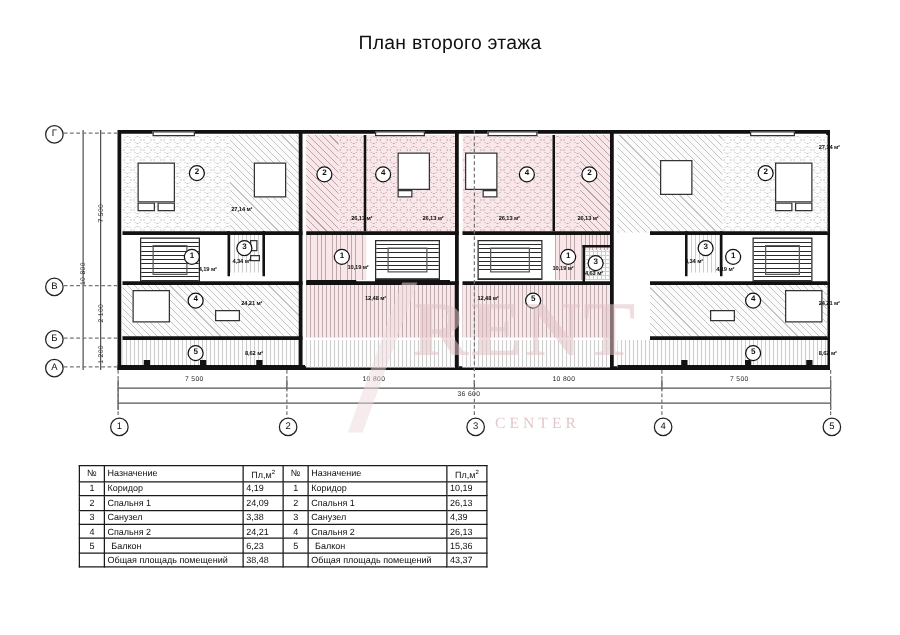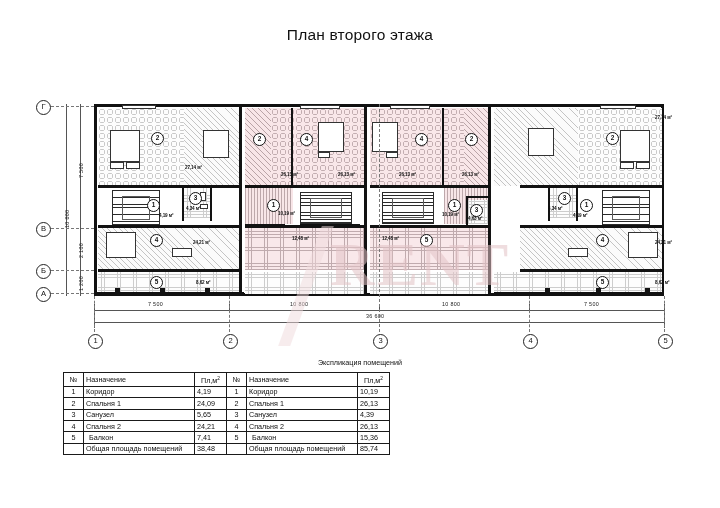--- a/index.html
+++ b/index.html
@@ -337,23 +337,23 @@
     <div class="axis" style="left:373px;top:246px;">3</div>
     <div class="axisd" style="left:529px;top:208px;height:36px;"></div>
     <div class="axis" style="left:523px;top:246px;">4</div>
     <div class="axisd" style="left:664px;top:208px;height:36px;"></div>
     <div class="axis" style="left:658px;top:246px;">5</div>
   </div>
 
   <div class="watermark">
     <div class="wm-slash"></div>
     <div class="wm-big">RENT</div>
+    <div class="wm-text" style="top:328px;">CENTER</div>
   </div>
 
-  <div class="exp-title">Экспликация помещений</div>
 
   <table class="exp">
     <tbody>
     <tr>
       <td class="col-n hdr">№</td>
       <td class="col-name hdr-name">Назначение</td>
       <td class="col-area hdr"><span>Пл,м</span><sup>2</sup></td>
       <td class="col-n hdr">№</td>
       <td class="col-name hdr-name">Назначение</td>
       <td class="col-area hdr"><span>Пл,м</span><sup>2</sup></td>
@@ -370,45 +370,45 @@
       <td class="col-n">2</td>
       <td class="col-name">Спальня 1</td>
       <td class="col-area">24,09</td>
       <td class="col-n">2</td>
       <td class="col-name">Спальня 1</td>
       <td class="col-area">26,13</td>
     </tr>
     <tr>
       <td class="col-n">3</td>
       <td class="col-name">Санузел</td>
-      <td class="col-area">5,65</td>
+      <td class="col-area">3,38</td>
       <td class="col-n">3</td>
       <td class="col-name">Санузел</td>
       <td class="col-area">4,39</td>
     </tr>
     <tr>
       <td class="col-n">4</td>
       <td class="col-name">Спальня 2</td>
       <td class="col-area">24,21</td>
       <td class="col-n">4</td>
       <td class="col-name">Спальня 2</td>
       <td class="col-area">26,13</td>
     </tr>
     <tr>
       <td class="col-n">5</td>
       <td class="col-name" style="padding-left:5px;">Балкон</td>
-      <td class="col-area">7,41</td>
+      <td class="col-area">6,23</td>
       <td class="col-n">5</td>
       <td class="col-name" style="padding-left:5px;">Балкон</td>
       <td class="col-area">15,36</td>
     </tr>
     <tr>
       <td class="col-n"></td>
       <td class="col-name tot">Общая площадь помещений</td>
       <td class="col-area">38,48</td>
       <td class="col-n"></td>
       <td class="col-name tot">Общая площадь помещений</td>
-      <td class="col-area">85,74</td>
+      <td class="col-area">43,37</td>
     </tr>
   </tbody>
     </table>
 
 </div>
 
 </body></html>

